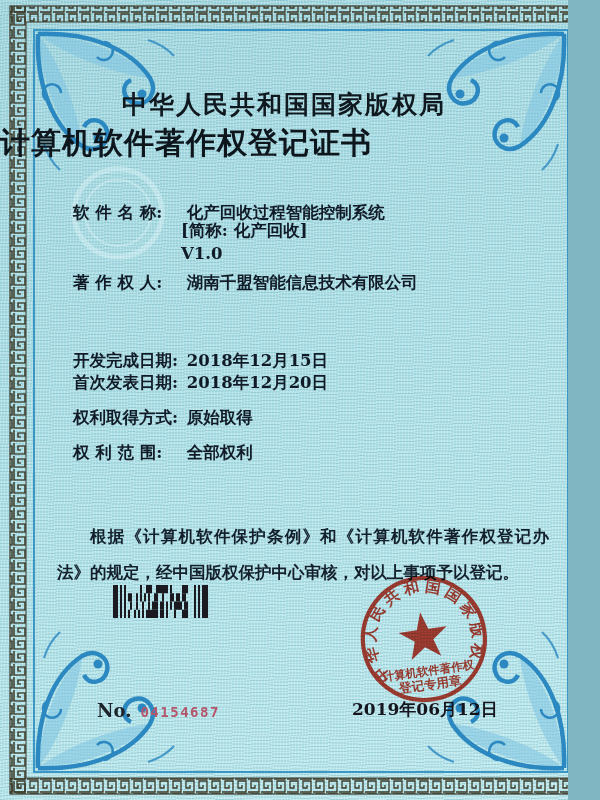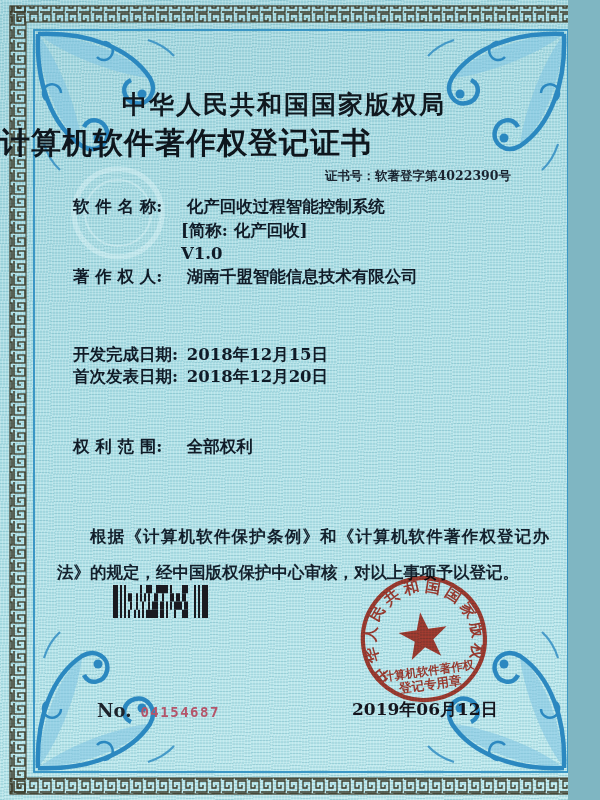--- a/index.html
+++ b/index.html
@@ -13,21 +13,21 @@
       linear-gradient(160deg,#a6d8e0,#b2e2e8 45%,#c0eaee);
     color:#13202c;
   }
   .decor{position:absolute;left:0;top:0;z-index:1;}
   .txt{position:absolute;z-index:3;white-space:nowrap;}
   .authority{left:0;top:88px;width:100%;text-align:center;font-size:25px;font-weight:700;letter-spacing:2px;color:#10181f;}
   .cert-title{left:0;top:123px;width:100%;text-align:left;font-size:30px;font-weight:700;letter-spacing:1px;color:#0e161d;}
   .certno{right:57px;top:168px;font-size:12.5px;font-weight:600;color:#1a2430;}
   .row{left:73px;font-size:16.5px;font-weight:700;color:#101b27;}
   .row .lab{display:inline-block;width:108px;}
-  .row .val{display:inline-block;}
+  .row .val{display:inline-block;margin-top:6px;}
   .subline{left:181px;font-size:16.5px;font-weight:700;color:#101b27;}
   .statement{left:57px;top:502px;width:492px;white-space:normal;
     font-size:16.5px;line-height:36px;font-weight:600;text-indent:2em;
     text-align:justify;color:#13202c;z-index:3;position:absolute;}
   .barcode{position:absolute;left:112px;top:585px;width:98px;height:33px;z-index:3;}
   .sealwrap{position:absolute;left:352px;top:568px;width:144px;height:144px;z-index:4;mix-blend-mode:multiply;opacity:.92;}
   .issue-date{left:352px;top:698px;font-size:17px;font-weight:700;color:#15151d;z-index:3;}
   .serial{left:97px;top:700px;z-index:3;}
   .serial .no{font-size:18px;font-weight:700;color:#1d232b;}
   .serial .num{font-family:"DejaVu Sans Mono","Liberation Mono",monospace;
@@ -79,21 +79,20 @@
     </g>
 
     <g opacity=".35" fill="none" stroke="#ecfbfd">
       <circle cx="118" cy="213" r="44" stroke-width="5"></circle>
       <circle cx="118" cy="213" r="33" stroke-width="2"></circle>
     </g>
   </svg>
 
   <div class="txt authority">中华人民共和国国家版权局</div>
   <div class="txt cert-title">计算机软件著作权登记证书</div>
-  <div class="txt certno"><span>证书号：</span><span>软著登字第4022390号</span></div>
 
   <div class="txt row" style="top:196px">
     <span class="lab">软 件 名 称:</span>
     <span class="val">化产回收过程智能控制系统</span>
   </div>
   <div class="txt subline" style="top:220px">[简称: 化产回收]</div>
   <div class="txt subline" style="top:244px">V1.0</div>
 
   <div class="txt row" style="top:266px">
     <span class="lab">著 作 权 人:</span>
@@ -103,20 +102,24 @@
   <div class="txt row" style="top:344px">
     <span class="lab">开发完成日期:</span>
     <span class="val">2018年12月15日</span>
   </div>
 
   <div class="txt row" style="top:366px">
     <span class="lab">首次发表日期:</span>
     <span class="val">2018年12月20日</span>
   </div>
 
+  <div class="txt row" style="top:401px">
+    <span class="lab">权利取得方式:</span>
+    <span class="val">原始取得</span>
+  </div>
 
   <div class="txt row" style="top:436px">
     <span class="lab">权 利 范 围:</span>
     <span class="val">全部权利</span>
   </div>
 
 
   <p class="statement">根据《计算机软件保护条例》和《计算机软件著作权登记办法》的规定，经中国版权保护中心审核，对以上事项予以登记。</p>
 
   <div class="barcode">

